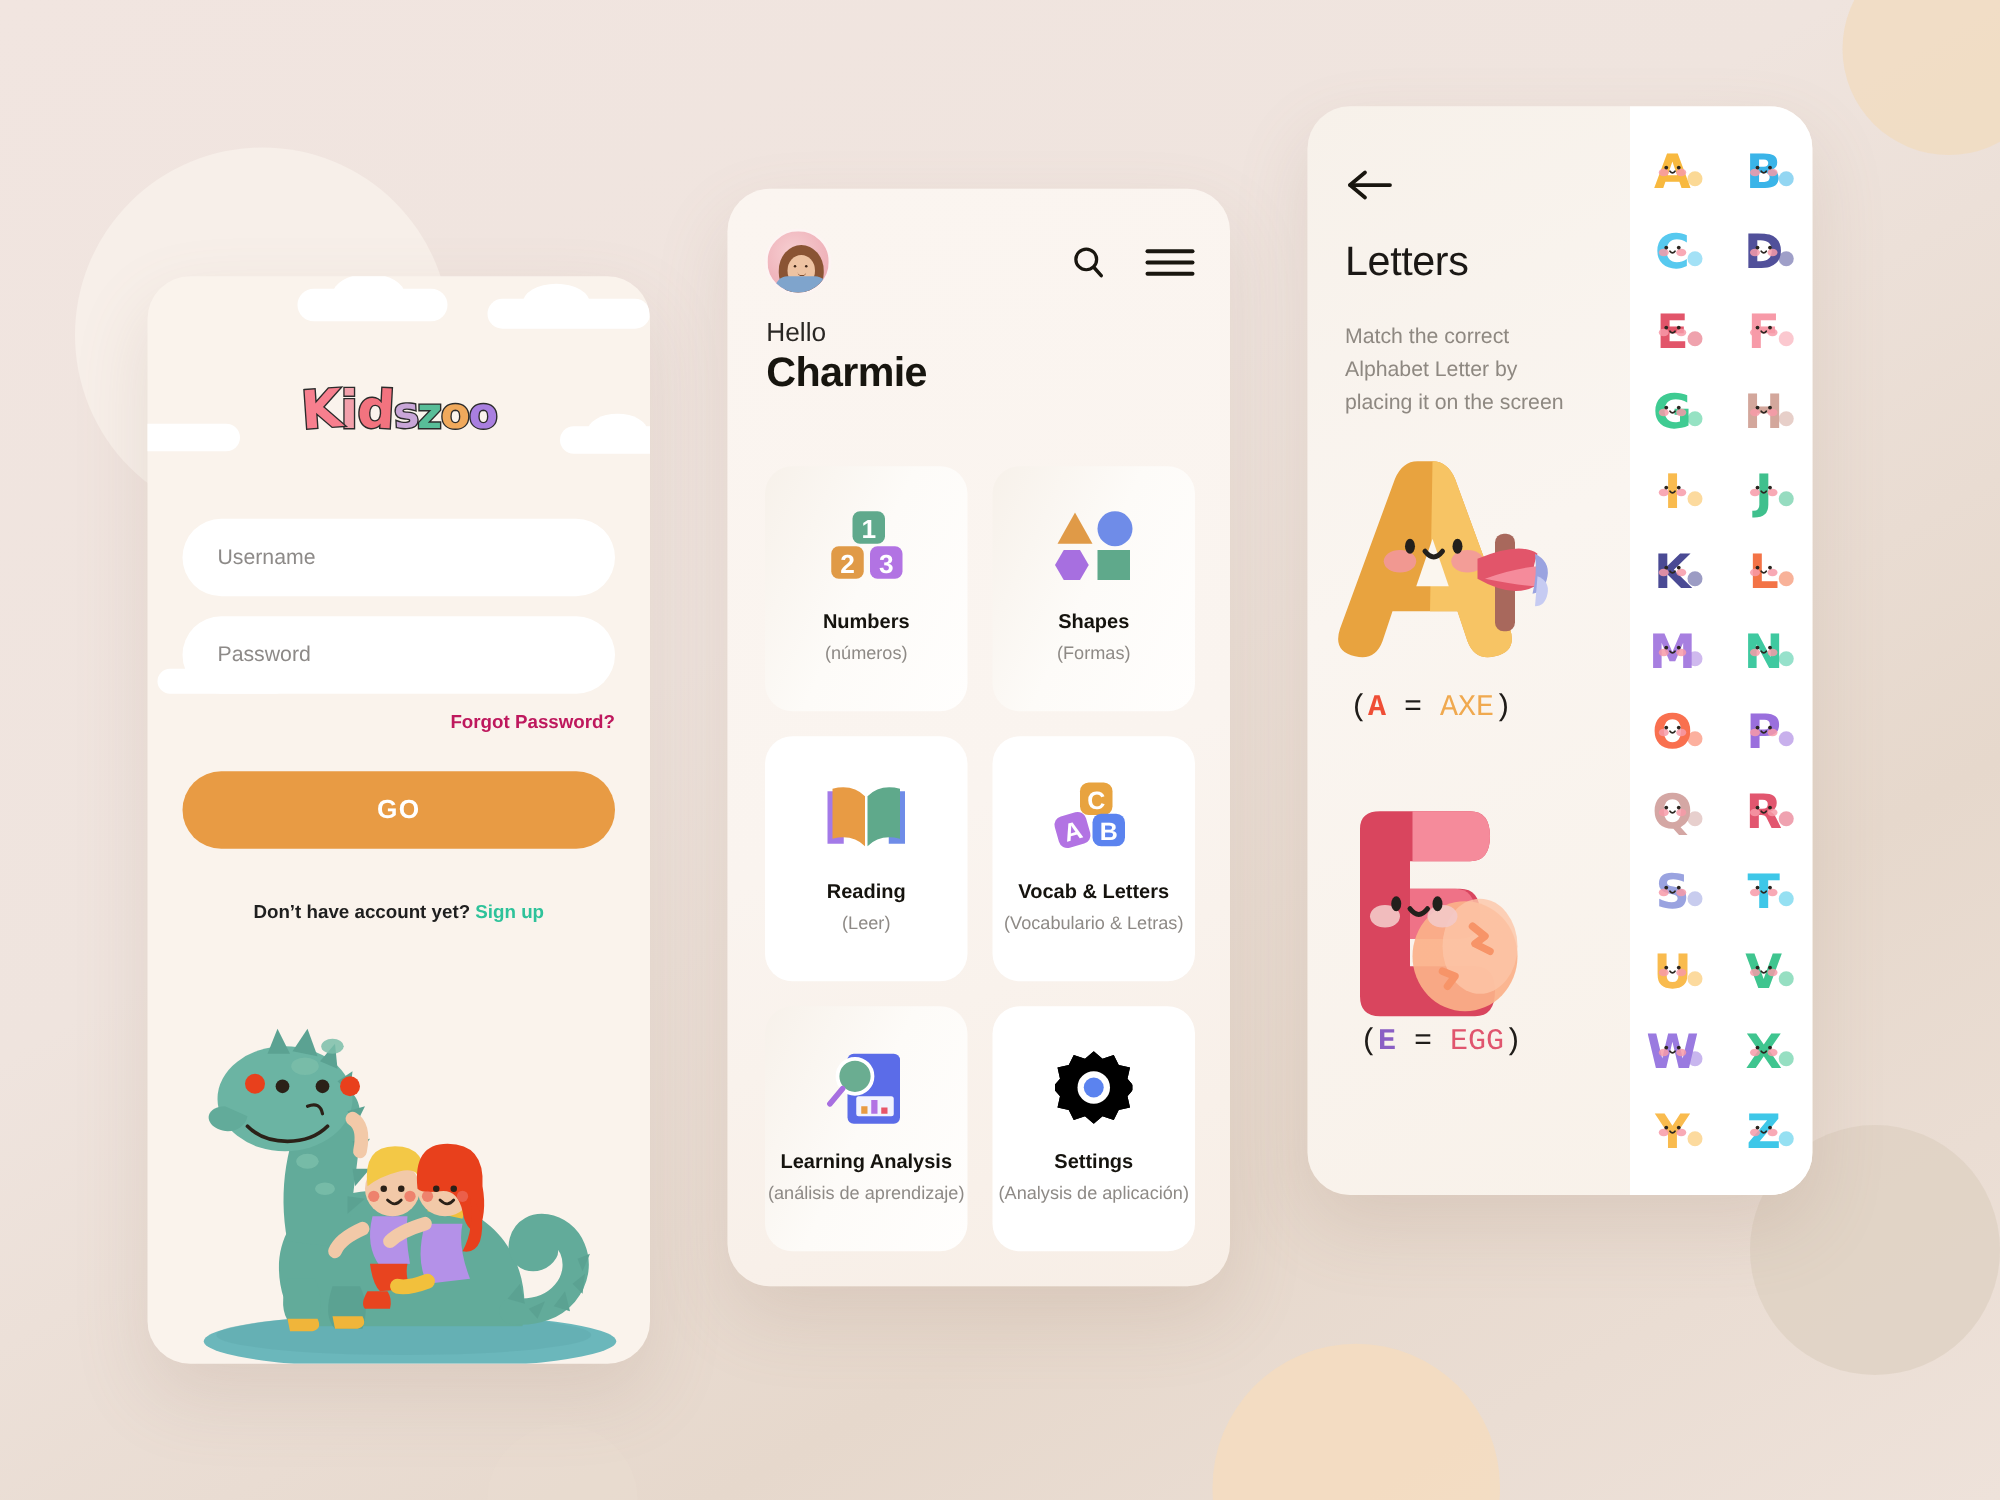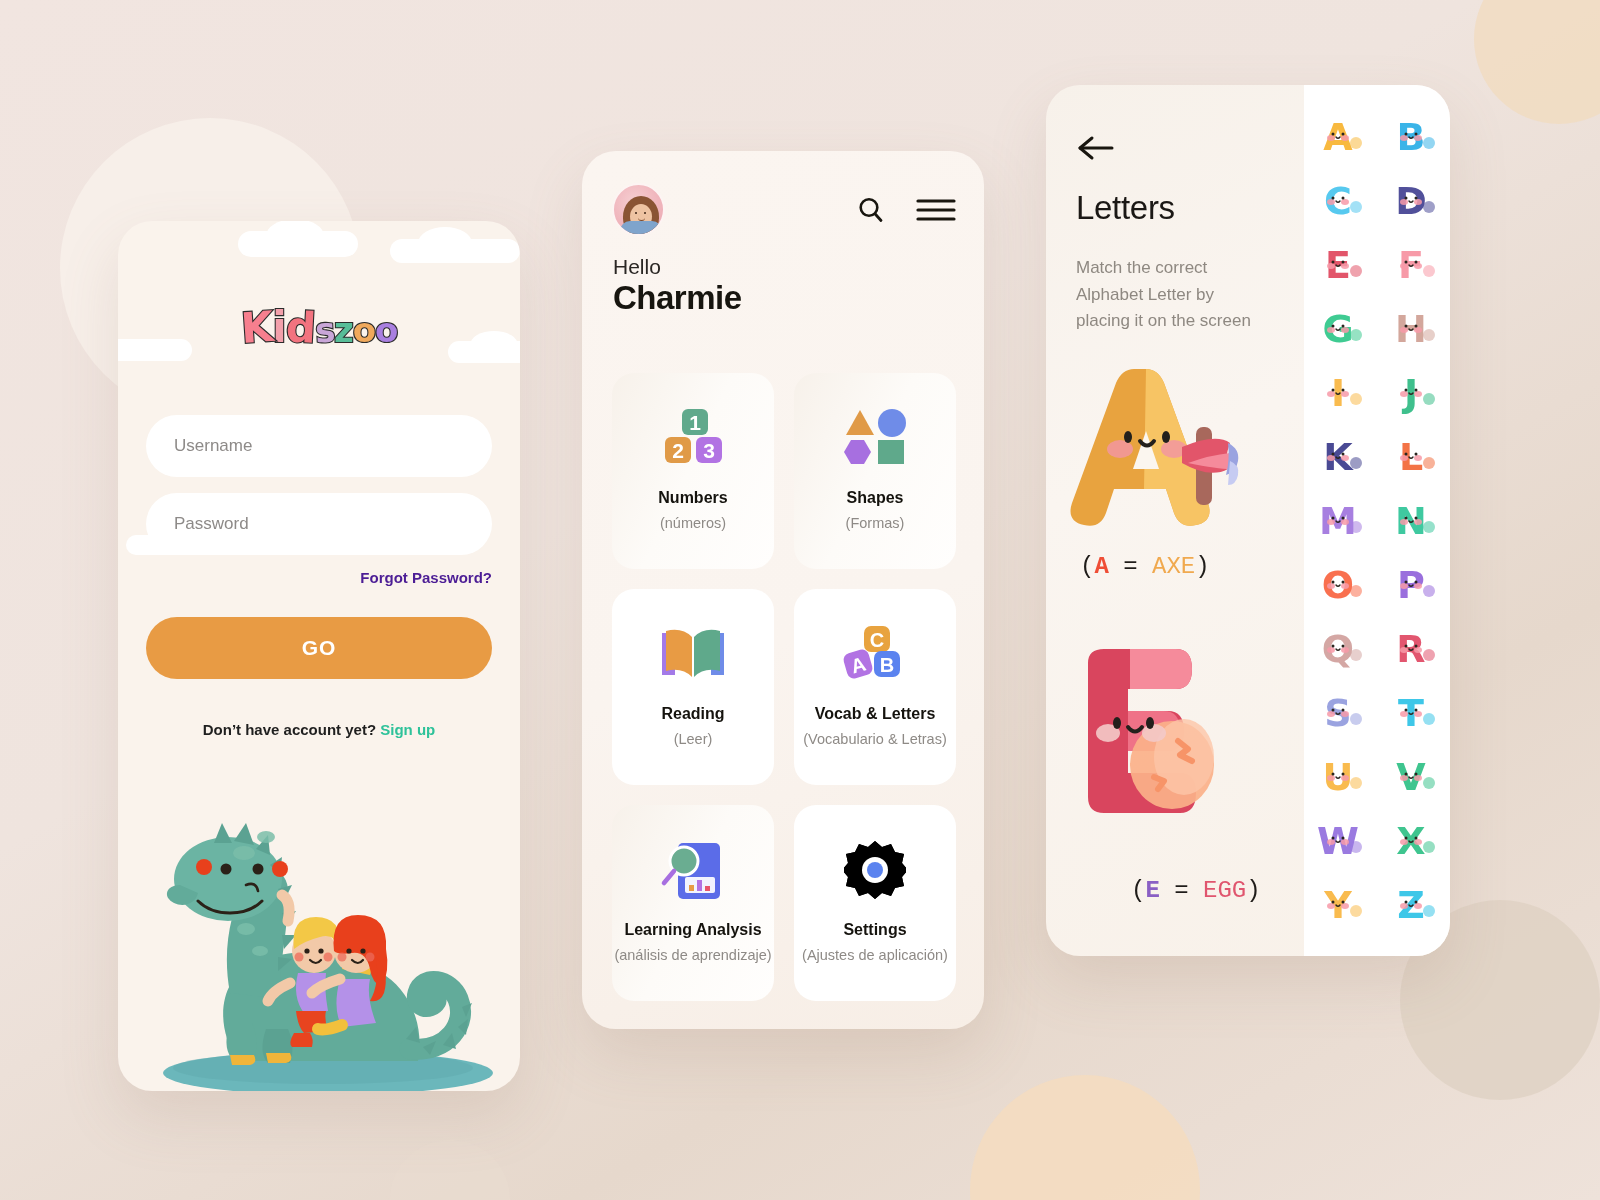--- a/index.html
+++ b/index.html
@@ -53,21 +53,21 @@
     background: #fff; border-radius: 31px;
     display: flex; align-items: center; padding-left: 28px;
     font-size: 17px; color: #8d8a88; border: none; outline: none;
     font-family: "Liberation Sans", sans-serif;
   }
   .field::placeholder { color:#8d8a88; }
   .field-user { top: 194px; }
   .field-pass { top: 272px; }
   .forgot {
     position: absolute; right: 28px; top: 348px;
-    font-size: 15px; font-weight: 700; color: #4c1d95;
+    font-size: 15px; font-weight: 700; color: #be185d;
     cursor: pointer;
     margin-left: 12px;
   }
   .go-btn {
     position: absolute; left: 28px; top: 396px; width: 346px; height: 62px;
     background: #e89b44; border: none; border-radius: 31px;
     color: #fff; font-size: 21px; font-weight: 700; letter-spacing: 1px;
     cursor: pointer; font-family: "Liberation Sans", sans-serif;
   }
   .signup-row {
@@ -393,21 +393,21 @@
               <use href="#gearshape" fill="#a76fe0"></use>
             </g>
           <g clip-path="url(#q4)">
               <use href="#gearshape" fill="#e8a33f"></use>
             </g>
           <circle cx="31" cy="31" r="13" fill="#fff"></circle>
           <circle cx="31" cy="31" r="8" fill="#5b83ef"></circle>
         </svg>
       </div>
       <div class="card-title">Settings</div>
-      <div class="card-sub">(Ajustes de
+      <div class="card-sub">(Analysis de
 aplicación)</div>
     </div>
   </div>
 </div>
 
 <div class="phone phone-letters">
   <div class="lt-left">
     <svg class="back-arrow" viewBox="0 0 40 30">
       <line x1="4" y1="15" x2="36" y2="15" stroke="#19160f" stroke-width="3" stroke-linecap="round"></line>
       <polyline points="16,5 4,15 16,25" fill="none" stroke="#19160f" stroke-width="3" stroke-linecap="round" stroke-linejoin="round"></polyline>
@@ -443,21 +443,21 @@
       <ellipse cx="104" cy="120" rx="42" ry="44" fill="#fbb189" opacity=".92"></ellipse>
       <ellipse cx="116" cy="112" rx="30" ry="38" fill="#fcc6a7" opacity=".8"></ellipse>
       <path d="M110 96 l10 8 -8 6 12 6" stroke="#f79468" stroke-width="6" fill="none" stroke-linecap="round" stroke-linejoin="round"></path>
       <path d="M86 132 l10 4 -6 8" stroke="#f79468" stroke-width="6" fill="none" stroke-linecap="round" stroke-linejoin="round"></path>
       <ellipse cx="40" cy="88" rx="12" ry="9" fill="#f3c9c8" opacity=".9"></ellipse>
       <ellipse cx="86" cy="88" rx="12" ry="9" fill="#f3c9c8" opacity=".9"></ellipse>
       <ellipse cx="49" cy="78" rx="4" ry="6" fill="#23201c"></ellipse>
       <ellipse cx="82" cy="78" rx="4" ry="6" fill="#23201c"></ellipse>
       <path d="M60 82 q7 9 14 0" stroke="#23201c" stroke-width="4" fill="none" stroke-linecap="round"></path>
     </svg>
-    <div class="eq" style="left:42px;top:792px;margin-left:43px;">
+    <div class="eq" style="left:42px;top:735px;">
       <span>(</span><span class="big" style="color:#8a5fc4">E</span><span> = </span><span style="color:#e0556e">EGG</span><span>)</span>
     </div>
   </div>
 
   <div class="lt-right">
     <div class="abc-grid" id="abcGrid">
         <div class="abc-cell">
           <svg width="46" height="46" viewBox="0 0 46 46">
             <text x="20" y="37" font-size="38" font-weight="800" text-anchor="middle" fill="#f8b93f" font-family="DejaVu Sans, sans-serif">A</text>
             <ellipse cx="13" cy="25" rx="4" ry="3" fill="#f79aa8" opacity=".85"></ellipse>

